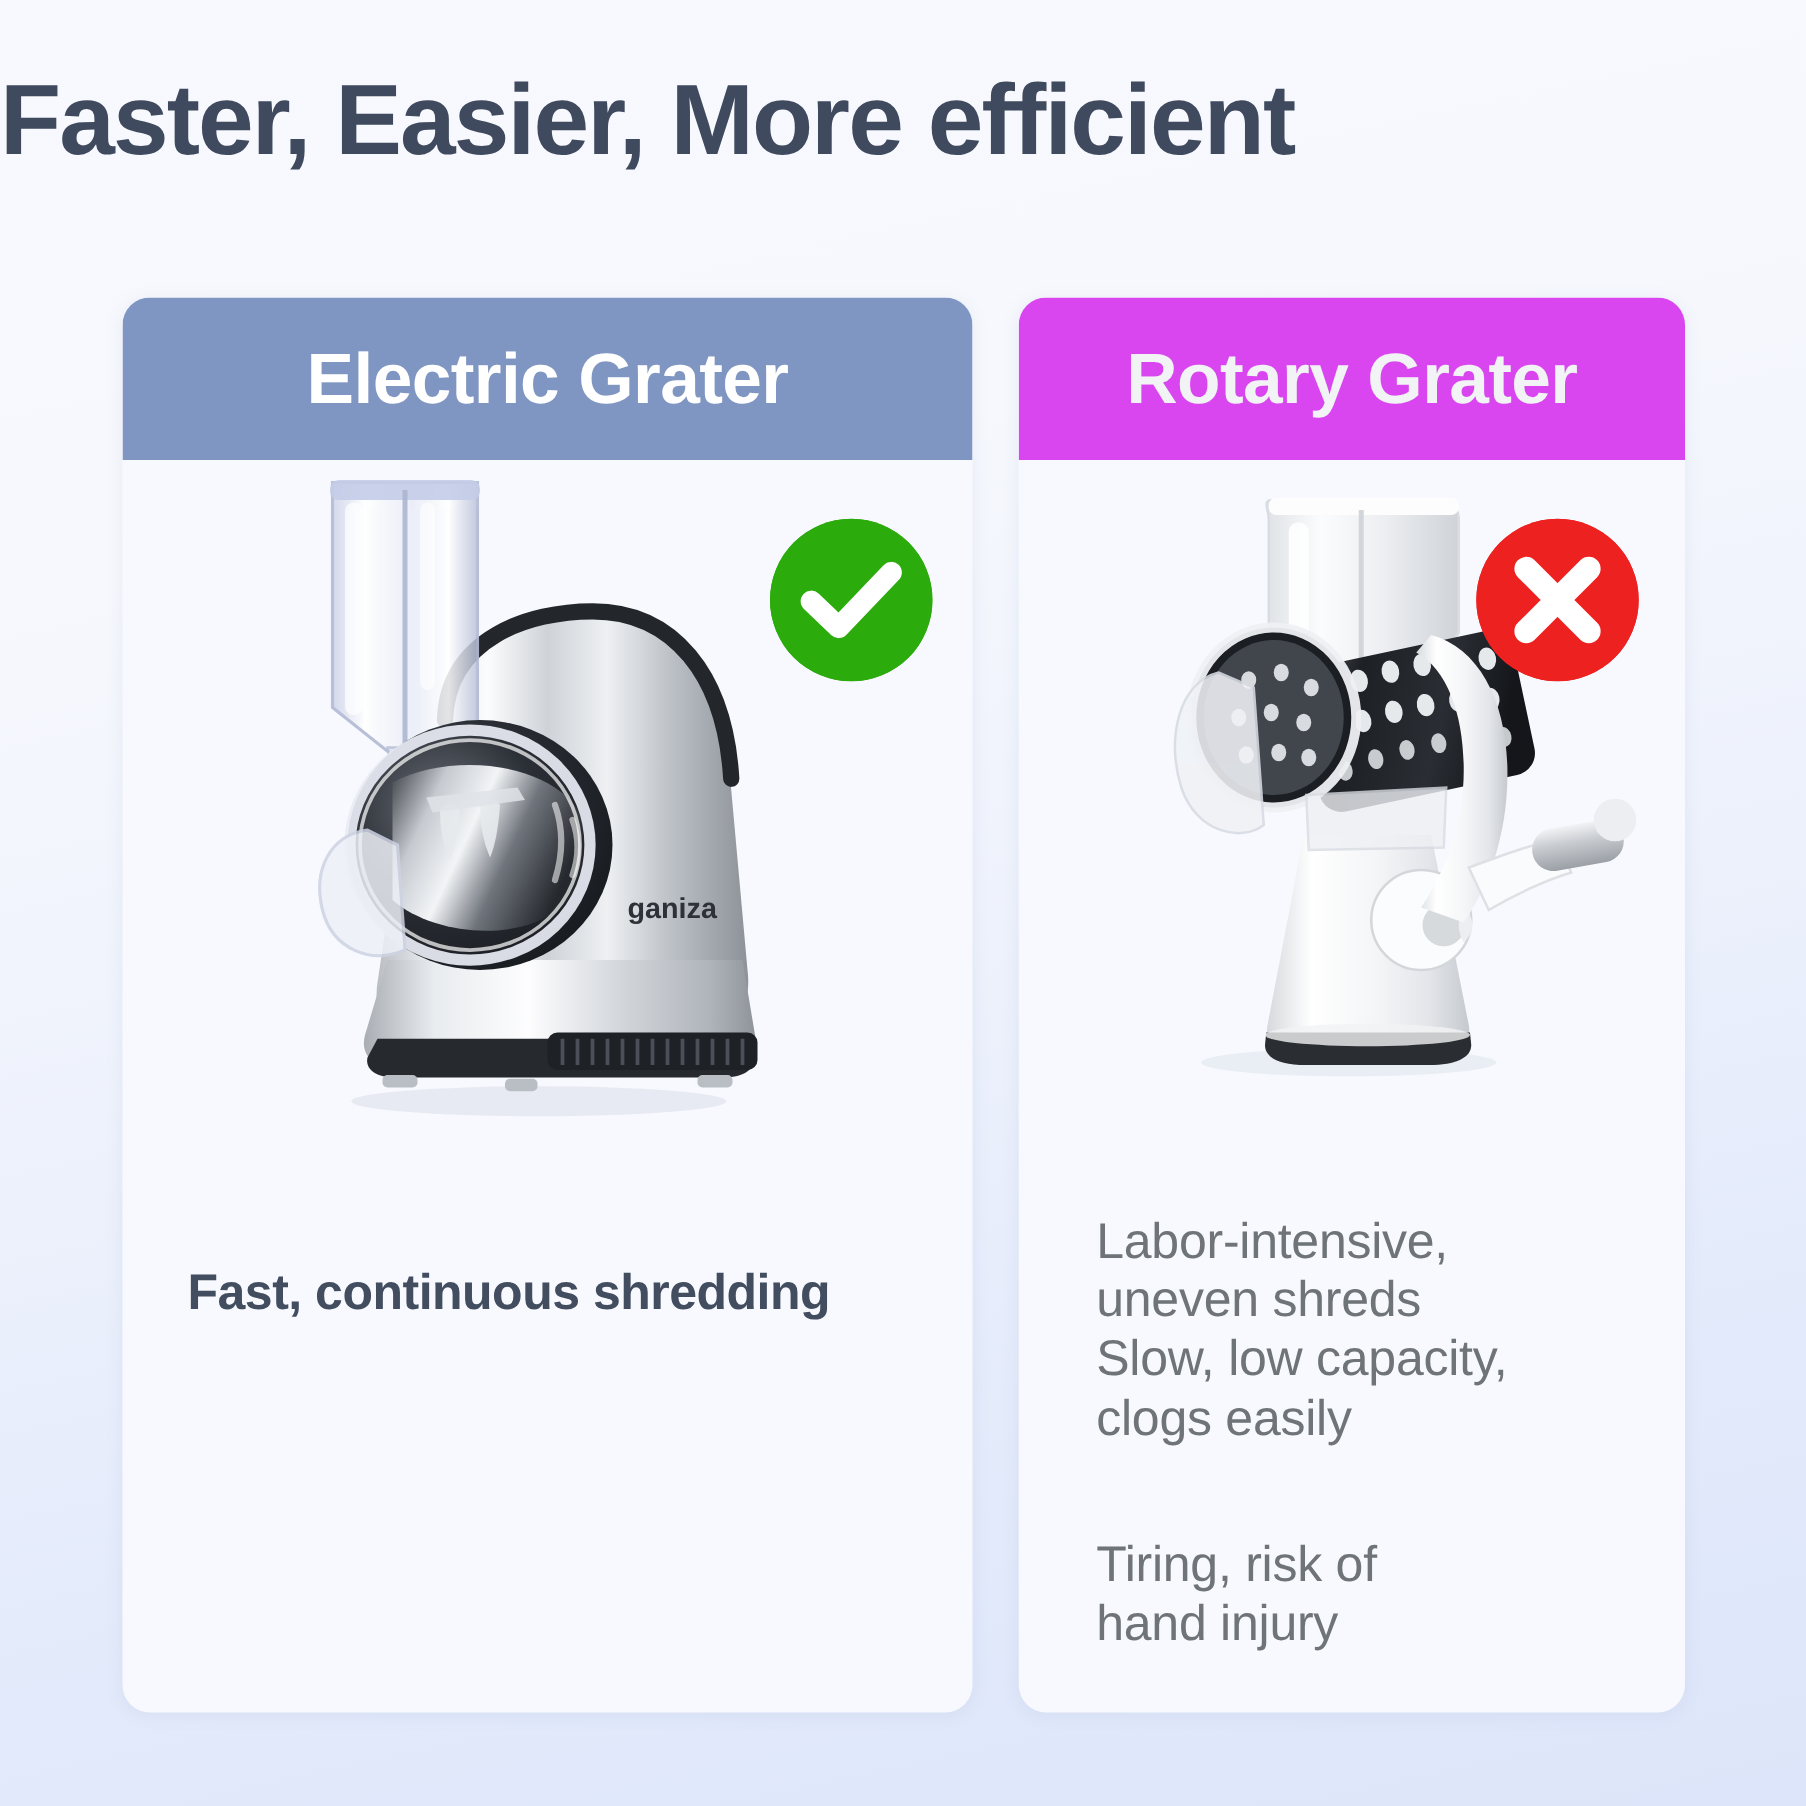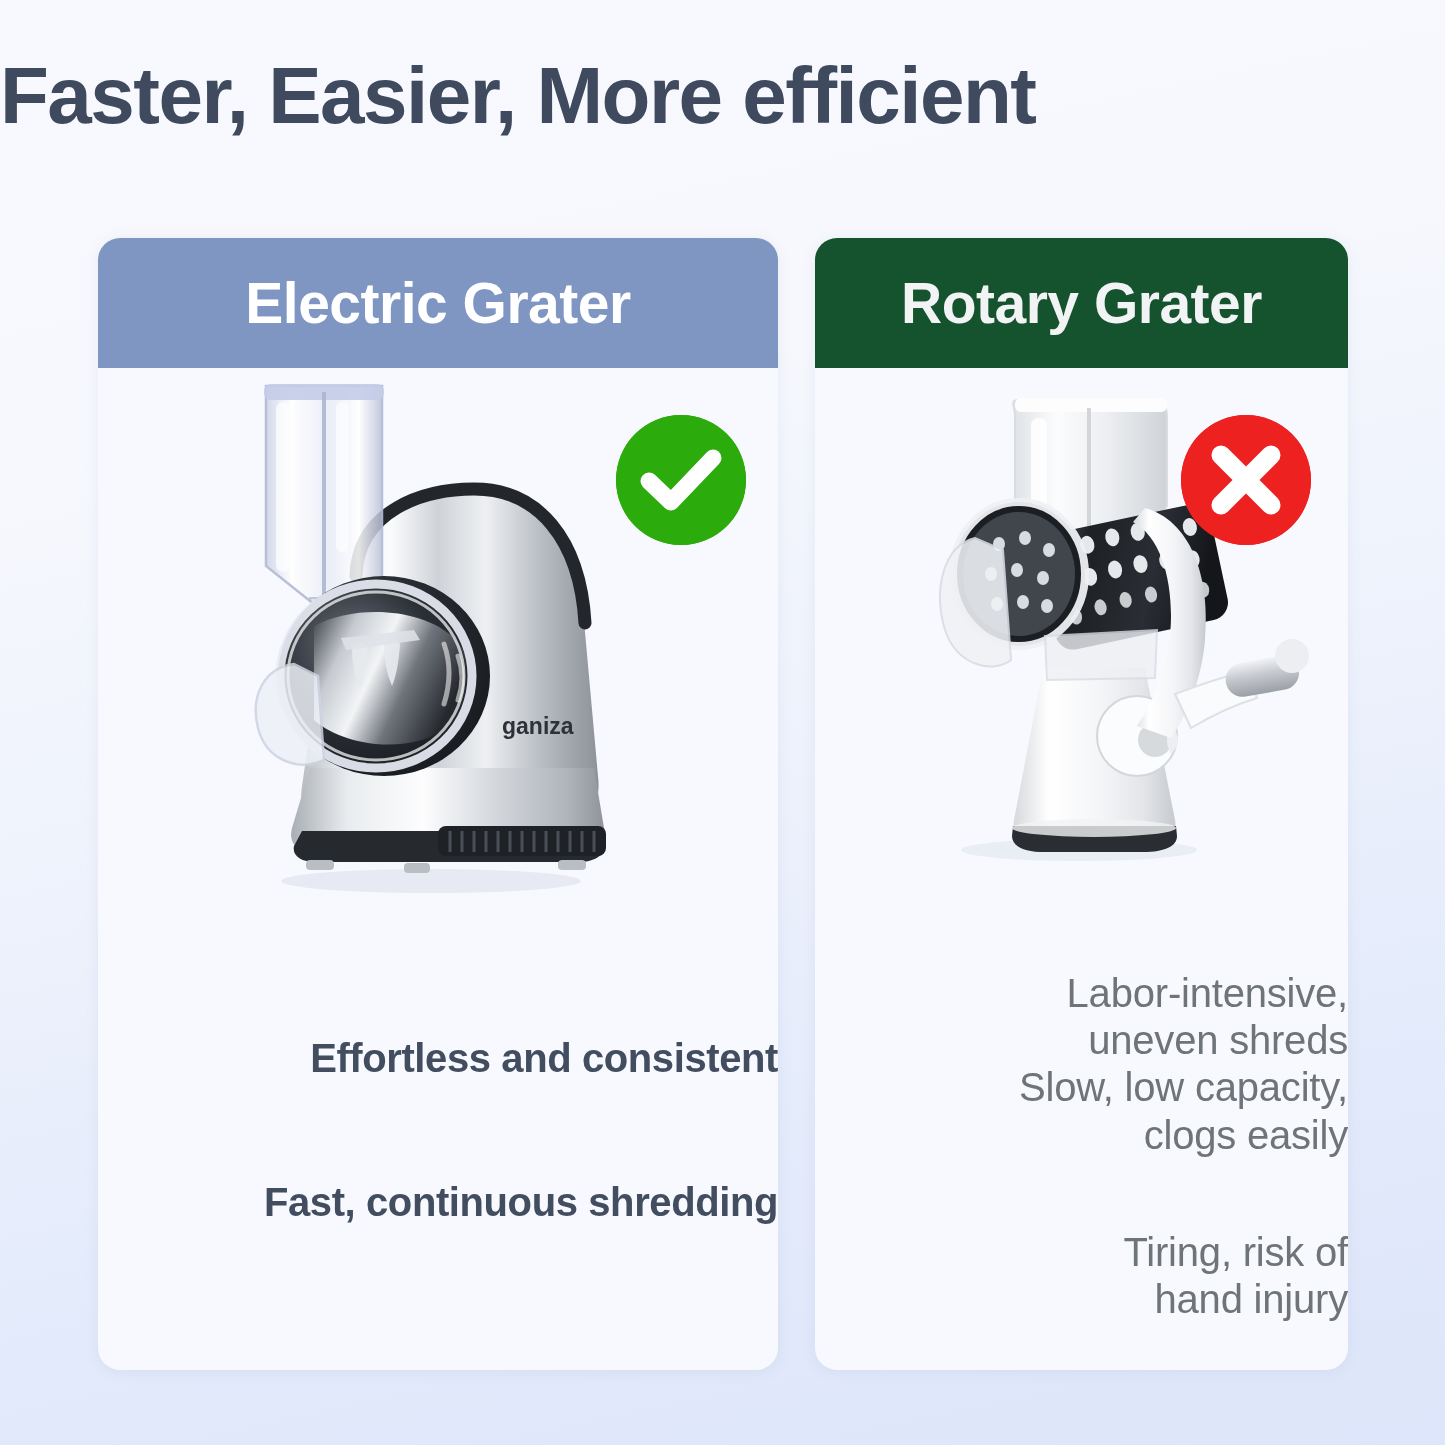--- a/index.html
+++ b/index.html
@@ -42,40 +42,39 @@
 
   
   .card {
     position: absolute;
     top: 238px;
     height: 1132px;
     border-radius: 22px;
     overflow: hidden;
     background: #f7f9fe;
     box-shadow: 0 2px 14px rgba(110, 125, 165, 0.10);
-    text-align: right;
   }
   .card.left  { left: 98px;  width: 680px; }
   .card.right { left: 815px; width: 533px; }
 
   .card-header {
     height: 130px;
     display: flex;
     align-items: center;
     justify-content: center;
     font-size: 57px;
     font-weight: bold;
     letter-spacing: -0.5px;
   }
   .card.left .card-header {
     background: #8096c2;
     color: #ffffff;
   }
   .card.right .card-header {
-    background: #14532d;
+    background: #d946ef;
     color: #f2f3f5;
   }
 
   .card-body {
     position: relative;
     height: calc(100% - 130px);
   }
 
   
   .badge {
@@ -270,21 +269,20 @@
 
           <path d="M88 288 C58 292, 44 320, 52 352
                    C60 384, 92 396, 118 384
                    L112 300 Z" fill="#eef0f7" opacity="0.85" stroke="#cdd3e2" stroke-width="2.5"></path>
 
           <text x="296" y="358" font-family="'Liberation Sans', sans-serif" font-size="23" font-weight="bold" fill="#2e3238">ganiza</text>
         </svg>
       </div>
 
       <div class="features">
-        <div class="feature-item f0">Effortless and consistent</div>
         <div class="feature-item f1">Fast, continuous shredding</div>
       </div>
     </div>
   </div>
 
   <div class="card right">
     <div class="card-header">Rotary Grater</div>
 
     <div class="card-body">
 

